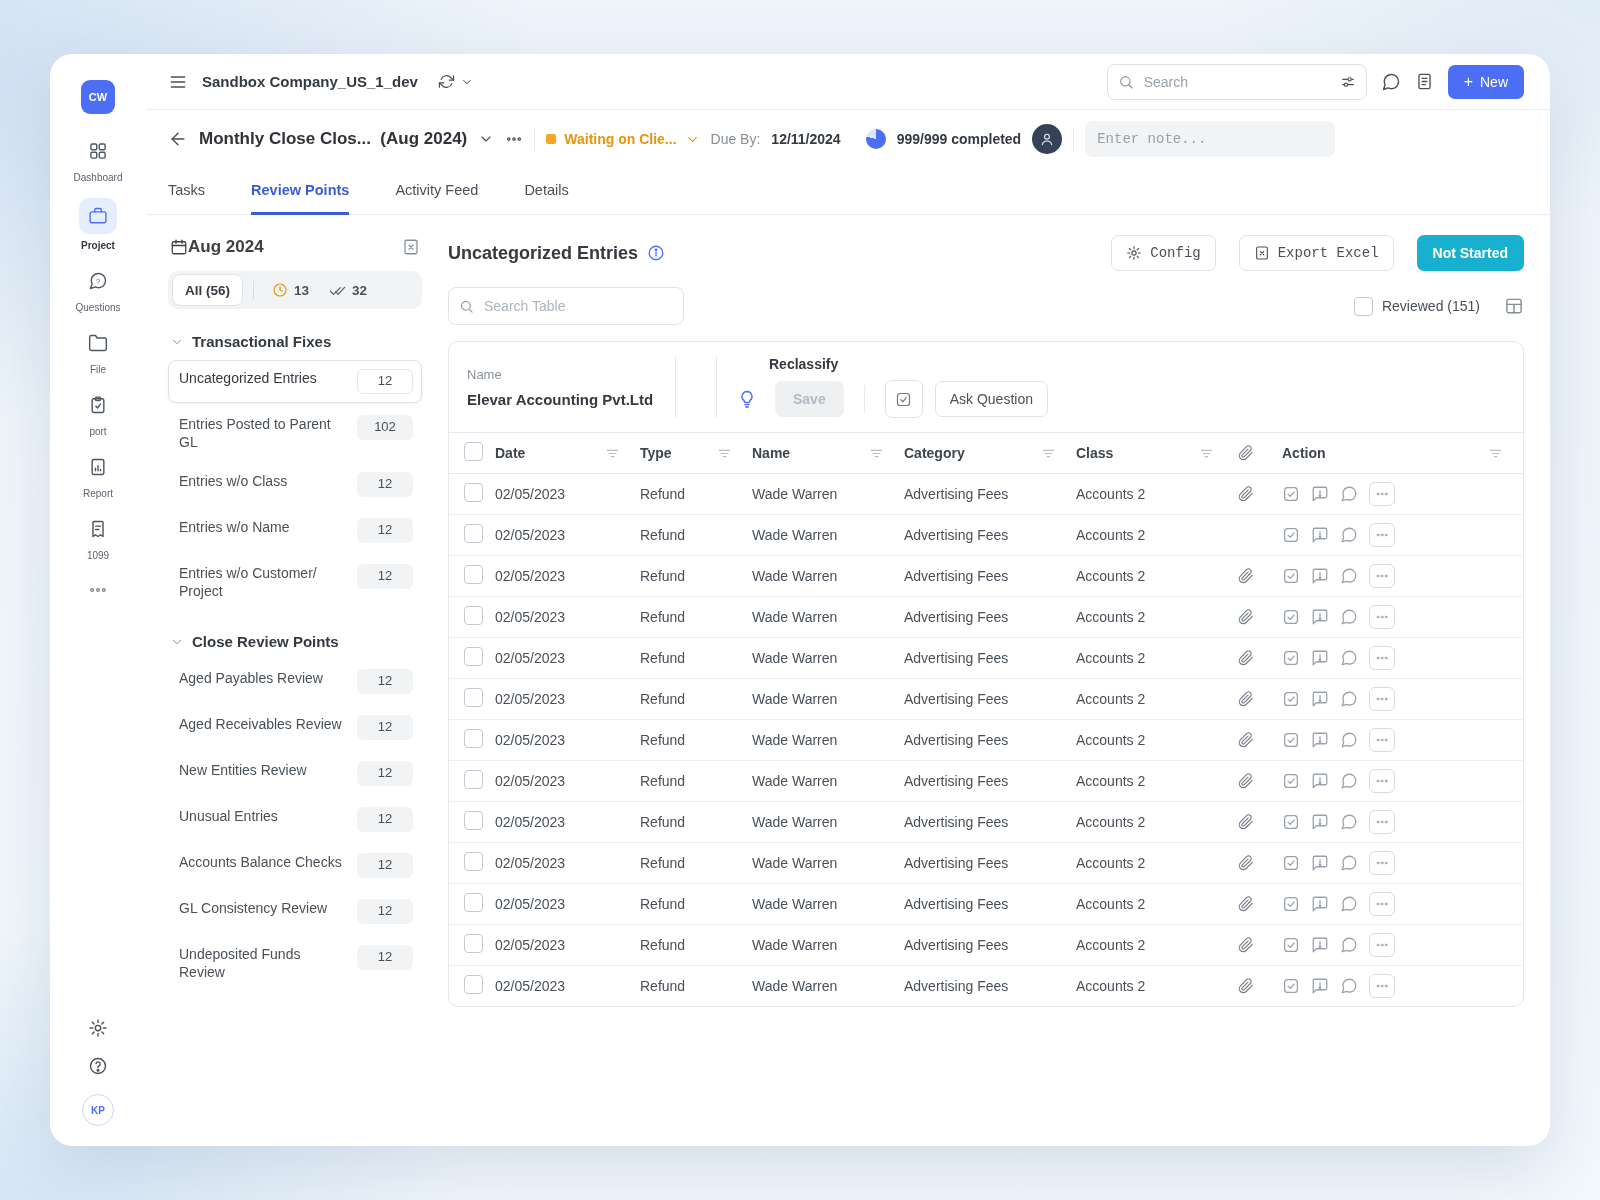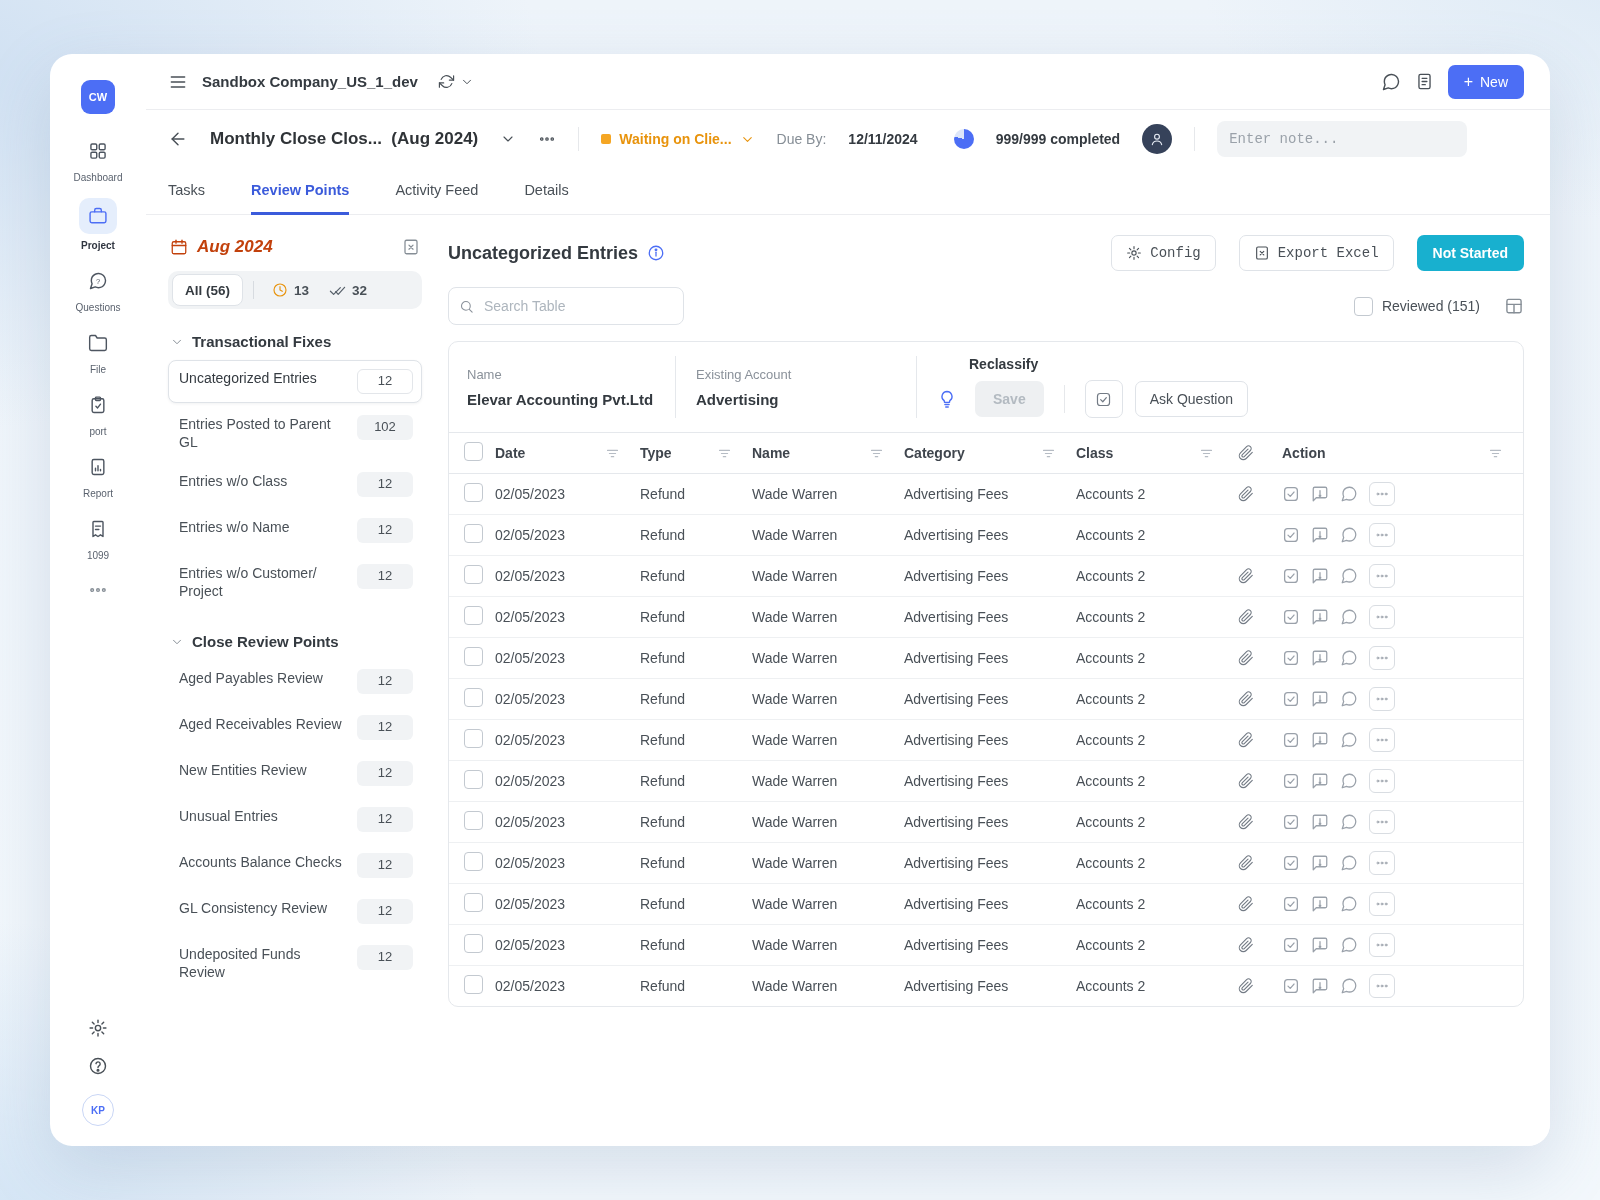--- a/index.html
+++ b/index.html
@@ -41,41 +41,41 @@
   .refresh-group{display:flex;align-items:center;gap:5px;color:#495057;cursor:pointer;}
   .spacer{flex:1;}
   .searchbox{width:238px;height:34px;border:1px solid #dde1e6;border-radius:8px;display:flex;align-items:center;gap:8px;
     padding:0 10px;color:#8a919a;background:#fff;}
   .searchbox input{border:none;outline:none;flex:1;font-size:14px;font-family:inherit;color:#343a40;background:transparent;min-width:0;}
   .searchbox input::placeholder{color:#9aa1a9;}
   .btn-new{height:34px;padding:0 16px;background:var(--accent,#4c6ef5);border:none;border-radius:7px;color:#fff;font-size:14px;
     display:flex;align-items:center;gap:7px;cursor:pointer;font-family:inherit;}
   .btn-new .plus{font-size:16px;line-height:1;}
   
-  .pagehead{height:58px;flex:none;display:flex;align-items:center;padding:0 26px 0 22px;gap:22px;}
+  .pagehead{height:58px;flex:none;display:flex;align-items:center;padding:0 26px 0 22px;gap:11px;}
   .ph-title{font-size:17px;font-weight:bold;color:#2f3337;white-space:nowrap;}
   .vdiv{width:1px;height:24px;background:#e6e8eb;flex:none;}
   .status-chip{display:flex;align-items:center;gap:8px;cursor:pointer;color:var(--status_orange,#e8930c);font-weight:bold;font-size:14px;}
   .status-sq{width:10px;height:10px;border-radius:2px;background:var(--status_square,#f5a623);}
   .due-label{font-size:14px;color:#868e96;}
   .due-date{font-size:14px;font-weight:bold;color:#343a40;}
   .pie{width:20px;height:20px;border-radius:50%;background:conic-gradient(var(--accent,#4c6ef5) 0 79%, #dde6f9 79% 100%);flex:none;}
   .completed{font-size:14px;font-weight:bold;color:#343a40;white-space:nowrap;}
   .avatar{width:30px;height:30px;border-radius:50%;background:#36425a;color:#e9eef7;display:flex;align-items:center;justify-content:center;cursor:pointer;flex:none;}
   .note-input{width:226px;height:36px;background:#f1f3f5;border:none;border-radius:8px;padding:0 12px;font-size:14px;font-family:Liberation Mono, monospace;color:#343a40;outline:none;}
   .note-input::placeholder{color:#9aa1a9;}
   
   .tabs{height:46px;flex:none;border-bottom:1px solid #ecedf0;display:flex;align-items:stretch;gap:46px;padding:0 22px;}
   .tab{display:flex;align-items:center;font-size:14.5px;color:#495057;cursor:pointer;border-bottom:3px solid transparent;margin-bottom:-1px;}
   .tab.active{color:var(--tab_active,#3b5bdb);font-weight:bold;border-bottom-color:var(--tab_active,#3b5bdb);}
   
   .content{flex:1;min-height:0;display:flex;padding:18px 26px 24px 22px;gap:26px;background:#fff;}
   
   .panel{width:254px;flex:none;}
-  .month-row{display:flex;align-items:center;gap:9px;margin:4px 2px 14px;color:#c2410c;font-style:italic;}
+  .month-row{display:flex;align-items:center;margin:4px 2px 14px;color:#404040;}
   .month-title{font-size:17px;font-weight:bold;}
   .filterbar{height:38px;background:#f1f3f5;border-radius:10px;display:flex;align-items:center;padding:0 4px;gap:4px;}
   .pill-all{height:30px;background:#fff;border:1px solid #dfe3e8;border-radius:8px;display:flex;align-items:center;padding:0 12px;
     font-size:13.5px;font-weight:bold;color:#343a40;cursor:pointer;}
   .fdiv{width:1px;height:18px;background:#d7dbe0;margin:0 6px;}
   .fgroup{display:flex;align-items:center;gap:6px;padding:0 8px;cursor:pointer;font-size:13.5px;color:#495057;}
   .fgroup .cnt{font-weight:bold;}
   .sec-head{display:flex;align-items:center;gap:8px;margin:24px 2px 10px;cursor:pointer;}
   .sec-title{font-size:15px;font-weight:bold;color:#343a40;}
   .sec-items{display:flex;flex-direction:column;gap:3px;}
@@ -357,20 +357,31 @@
       <span class="company">Sandbox Company_US_1_dev</span>
       <span class="refresh-group">
         <svg class="ic" width="17" height="17">
             <use href="#i-refresh"></use>
           </svg>
         <svg class="ic" width="14" height="14">
             <use href="#i-chev"></use>
           </svg>
       </span>
       <span class="spacer"></span>
+      <div class="searchbox">
+        <svg class="ic" width="16" height="16">
+            <use href="#i-search"></use>
+          </svg>
+        <input placeholder="Search" style="">
+        <span class="iconbtn">
+            <svg class="ic" width="16" height="16">
+              <use href="#i-sliders"></use>
+            </svg>
+          </span>
+      </div>
       <span class="iconbtn">
           <svg class="ic" width="20" height="20">
             <use href="#i-chat"></use>
           </svg>
         </span>
       <span class="iconbtn">
           <svg class="ic" width="19" height="19">
             <use href="#i-doc"></use>
           </svg>
         </span>
@@ -580,24 +591,20 @@
         </div>
 
         <div class="tbl">
 
           <div class="reclass">
             <div class="rc-block" style="width:188px">
               <span class="rc-label">Name</span>
               <span class="rc-value">Elevar Accounting Pvt.Ltd</span>
             </div>
             <span class="rc-div"></span>
-            <div class="rc-block" style="width:200px">
-              <span class="rc-label">Existing Account</span>
-              <span class="rc-value">Advertising</span>
-            </div>
             <span class="rc-div"></span>
             <div class="rc-main">
               <span class="rc-main-label">Reclassify</span>
               <div class="rc-row">
                 <span class="iconbtn" style="color:var(--accent,#4c6ef5)">
                     <svg class="ic" width="20" height="20">
                       <use href="#i-bulb"></use>
                     </svg>
                   </span>
                 <button class="btn-save" style="margin-left:6px">Save</button>

